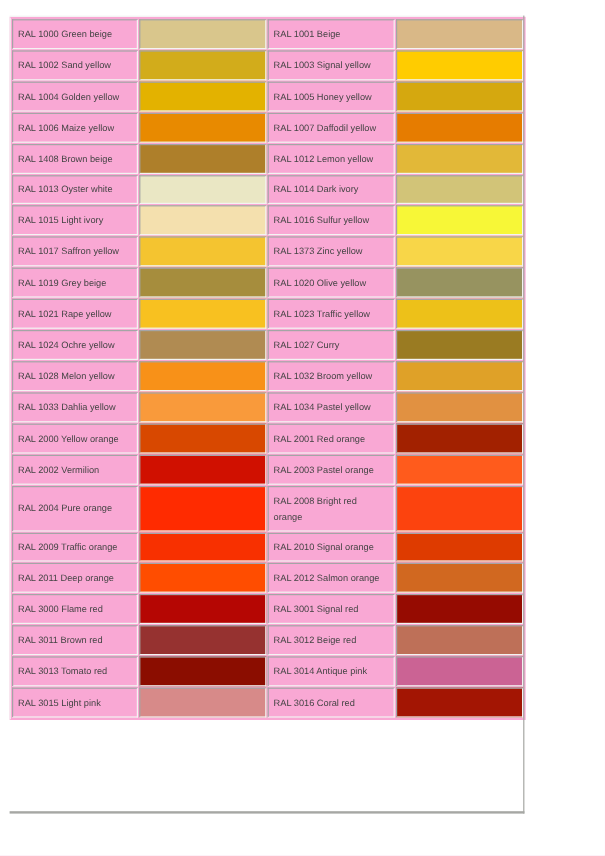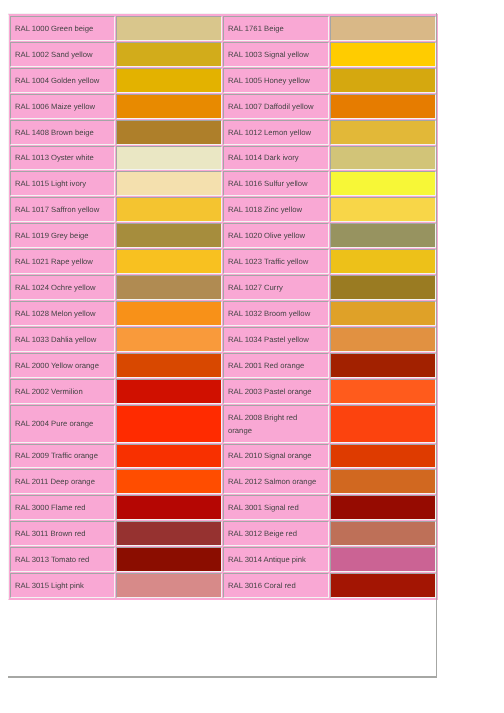--- a/index.html
+++ b/index.html
@@ -77,21 +77,21 @@
 <colgroup>
       <col class="c1">
       <col class="c2">
       <col class="c3">
       <col class="c4">
     </colgroup>
 <tbody>
 <tr>
   <td class="lbl">RAL 1000 Green beige</td>
   <td class="sw" style="background-color: rgb(217, 198, 140);"></td>
-  <td class="lbl">RAL 1761 Beige</td>
+  <td class="lbl">RAL 1001 Beige</td>
   <td class="sw" style="background-color: rgb(217, 184, 135);"></td>
 </tr>
 <tr>
   <td class="lbl">RAL 1002 Sand yellow</td>
   <td class="sw" style="background-color: rgb(210, 172, 27);"></td>
   <td class="lbl">RAL 1003 Signal yellow</td>
   <td class="sw" style="background-color: rgb(255, 204, 0);"></td>
 </tr>
 <tr>
   <td class="lbl">RAL 1004 Golden yellow</td>
@@ -119,21 +119,21 @@
 </tr>
 <tr>
   <td class="lbl">RAL 1015 Light ivory</td>
   <td class="sw" style="background-color: rgb(244, 224, 174);"></td>
   <td class="lbl">RAL 1016 Sulfur yellow</td>
   <td class="sw" style="background-color: rgb(247, 247, 55);"></td>
 </tr>
 <tr>
   <td class="lbl">RAL 1017 Saffron yellow</td>
   <td class="sw" style="background-color: rgb(244, 196, 48);"></td>
-  <td class="lbl">RAL 1018 Zinc yellow</td>
+  <td class="lbl">RAL 1373 Zinc yellow</td>
   <td class="sw" style="background-color: rgb(248, 214, 72);"></td>
 </tr>
 <tr>
   <td class="lbl">RAL 1019 Grey beige</td>
   <td class="sw" style="background-color: rgb(166, 141, 61);"></td>
   <td class="lbl">RAL 1020 Olive yellow</td>
   <td class="sw" style="background-color: rgb(151, 147, 96);"></td>
 </tr>
 <tr>
   <td class="lbl">RAL 1021 Rape yellow</td>

